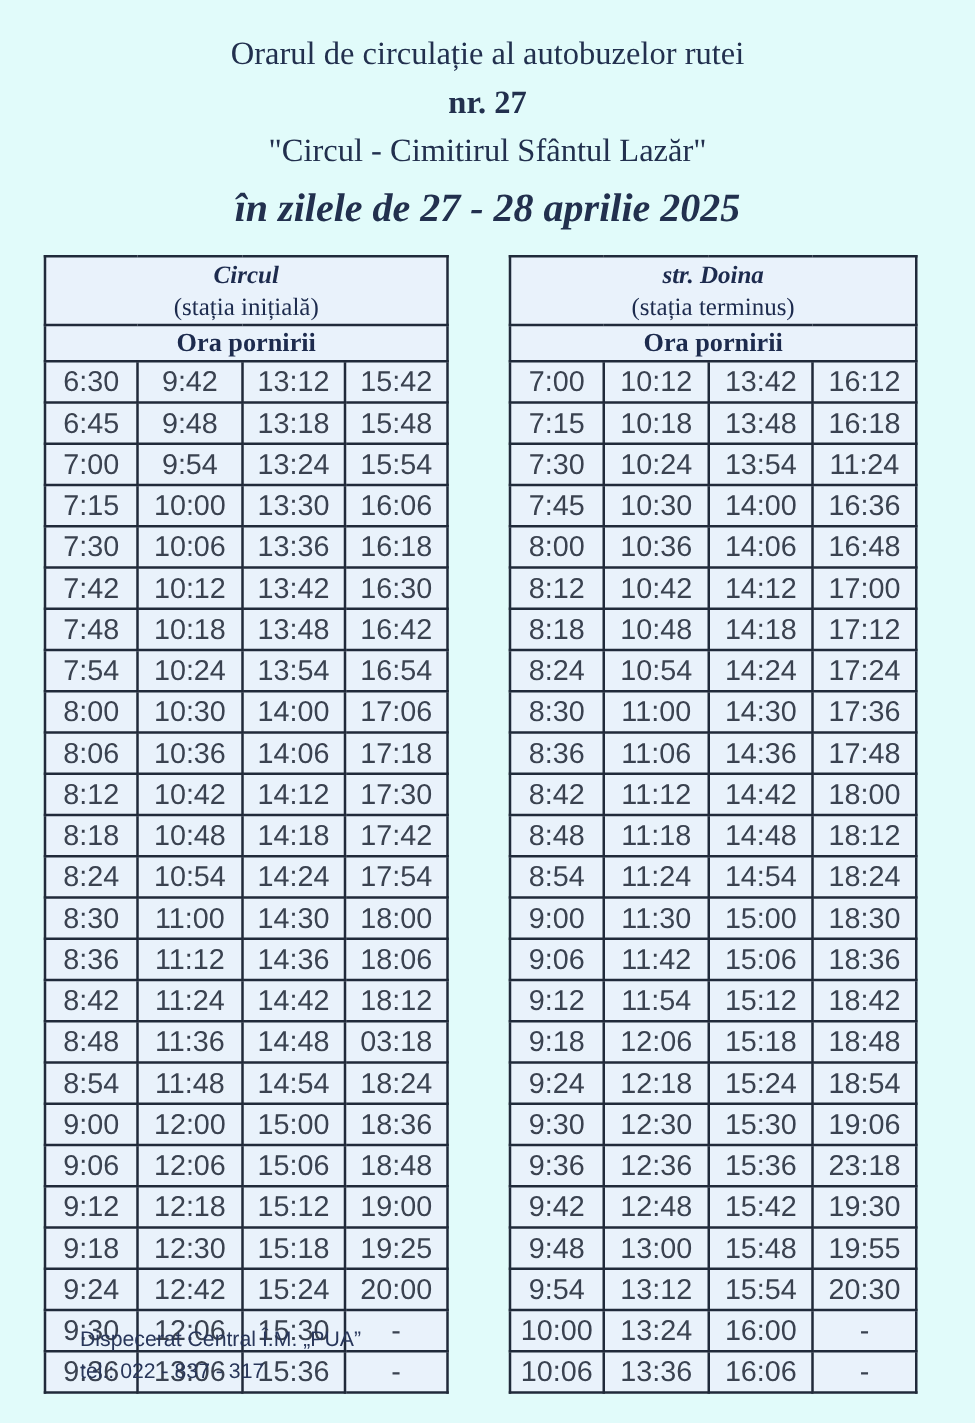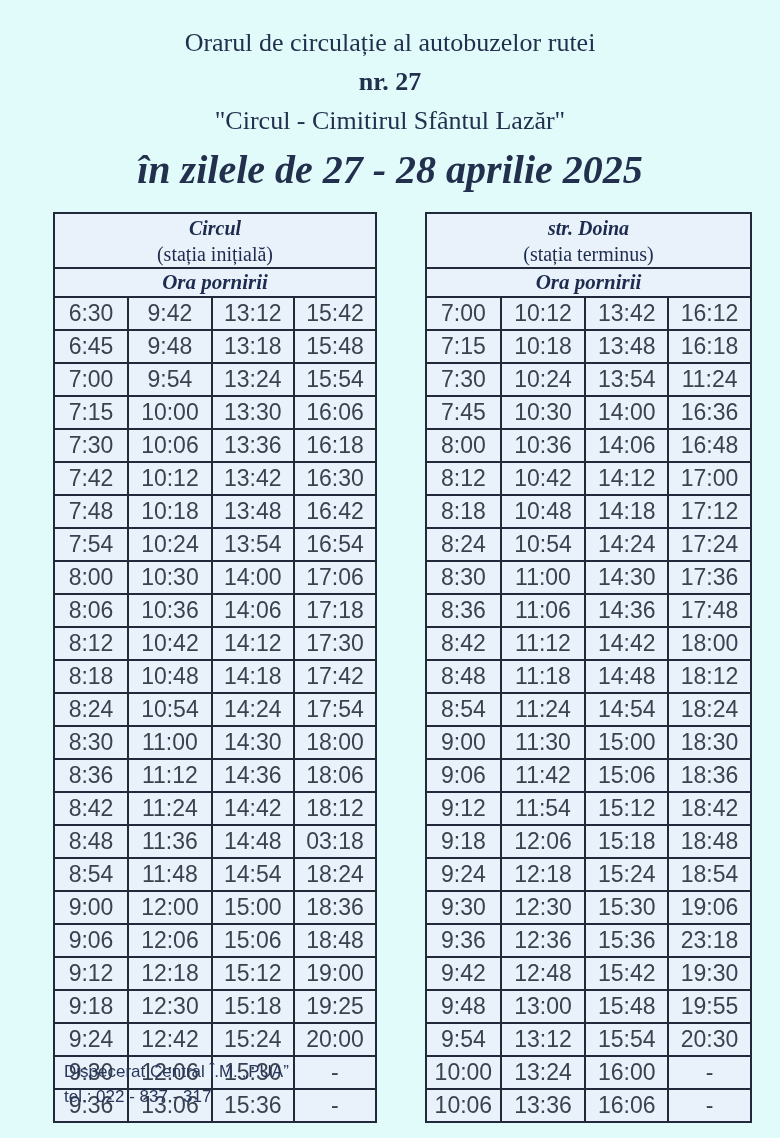--- a/index.html
+++ b/index.html
@@ -19,26 +19,26 @@
   
   .title-block {
     padding-top: 30px;
     text-align: center;
     color: #22304e;
     font-family: "Liberation Serif", serif;
   }
   .title-line1 { font-size: 26px; line-height: 1.0; margin: 0 0 13px 0; font-weight: normal; }
   .title-line2 { font-size: 26px; line-height: 1.0; margin: 0 0 13px 0; font-weight: bold; }
   .title-line3 { font-size: 26px; line-height: 1.0; margin: 0 0 16px 0; font-weight: normal; }
-  .title-line4 { font-size: 40px; line-height: 1.0; margin: 0 0 22px 0; font-weight: bold; font-style: italic; }
+  .title-line4 { font-size: 32px; line-height: 1.0; margin: 0 0 22px 0; font-weight: bold; font-style: italic; }
 
   
   .tables-row {
     display: flex;
-    padding-left: 53px;
+    padding-left: 35px;
     gap: 48px;
     align-items: flex-start;
   }
   table.timetable {
     border-collapse: collapse;
     table-layout: fixed;
     background: #e9f2fb;
   }
   table.timetable.left  { width: 324px; }
   table.timetable.right { width: 327px; }
@@ -57,21 +57,20 @@
     font-weight: normal;
   }
   .station-name { font-weight: bold; font-style: italic; }
   .station-note { font-weight: normal; }
   .ora-header {
     font-family: "Liberation Serif", serif;
     font-size: 21px;
     font-weight: bold;
     color: #1d2b4e;
     height: 27px;
-    font-style: italic;
   }
   table.timetable td {
     font-family: "Liberation Sans", sans-serif;
     font-size: 23px;
     color: #3a4250;
     height: 31px;
     line-height: 31px;
   }
   col.c1 { width: 23%; }
   col.c2 { width: 26%; }

